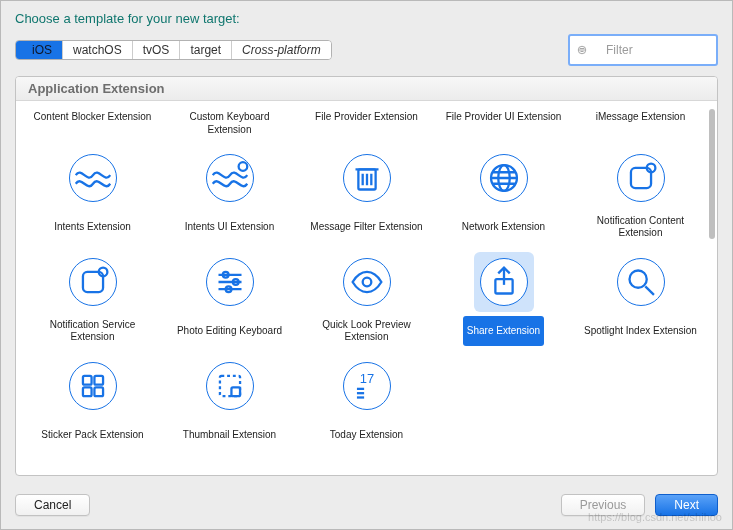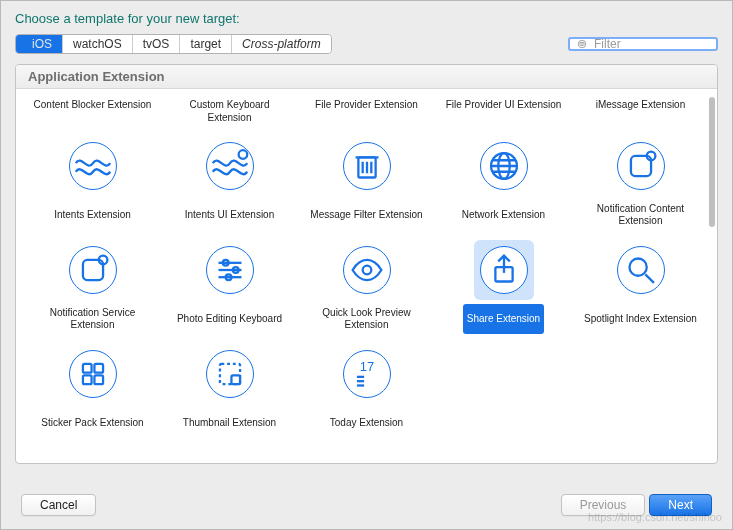--- a/index.html
+++ b/index.html
@@ -3,37 +3,37 @@
 <meta charset="utf-8">
 <style>
   * { box-sizing: border-box; margin: 0; padding: 0; font-family: -apple-system, "Helvetica Neue", Arial, sans-serif; }
   body { width: 733px; height: 530px; background: #ececec; position: relative; overflow: hidden; }
   .sheet { position: absolute; inset: 0; background: #ececec; border: 1px solid #b9b9b9; }
   .header { padding: 10px 14px 0 14px; font-size: 13px; color: #0f766e; }
   .topbar { display: flex; align-items: center; padding: 8px 14px 10px 14px; gap: 10px; }
   .segmented { display: flex; border: 1px solid #b2b2b2; border-radius: 4px; overflow: hidden; background: #fff; height: 20px; }
   .segmented .seg { font-size: 12px; padding: 2px 10px; color: #333; background: #fff; border-right: 1px solid #ccc; display: flex; align-items: center; }
   .segmented .seg:last-child { border-right: none; font-style: italic; }
-  .segmented .seg.sel { background: #1873e6; color: #e5e5e5; padding-left: 16px; }
+  .segmented .seg.sel { background: #1873e6; color: #0f172a; padding-left: 16px; }
   .filter-wrap { margin-left: auto; }
-  .filter { width: 150px; height: 14px; border: 2px solid #7aaef9; border-radius: 3px; background: #fff; display: flex; align-items: center; padding: 0 6px; gap: 6px; color: #9b9b9b; font-size: 12px; }
+  .filter { width: 150px; height: 32px; border: 2px solid #7aaef9; border-radius: 3px; background: #fff; display: flex; align-items: center; padding: 0 6px; gap: 18px; color: #9b9b9b; font-size: 12px; }
   .filter svg { width: 12px; height: 12px; stroke: #8a8a8a; fill: none; }
   .content-box { margin: 0 14px; border: 1px solid #c3c3c3; border-radius: 4px; background: #fff; height: 400px; display: flex; flex-direction: column; overflow: hidden; }
   .section-head { background: linear-gradient(#f7f7f7,#ececec); border-bottom: 1px solid #d7d7d7; padding: 4px 12px; font-size: 13px; color: #6e6e6e; font-weight: 600; }
   .scroll { flex:1; overflow-y: auto; position: relative; }
   .grid { display: grid; grid-template-columns: repeat(5, 1fr); gap: 6px 0; padding: 6px 8px 10px 8px; }
   .cell { display: flex; flex-direction: column; align-items: center; text-align: center; padding: 2px 2px; }
   .label { font-size: 10px; color: #222; line-height: 1.25; min-height: 30px; display:flex; align-items:center; justify-content:center; padding: 2px 4px; border-radius: 3px; }
   .cell.selected .label { background: #1873e6; color: #fff; }
   .iconwrap { width: 60px; height: 60px; border-radius: 6px; display:flex; align-items:center; justify-content:center; margin-bottom:4px; }
   .cell.selected .iconwrap { background: #cfe3fb; }
   .circle { width: 48px; height: 48px; border: 1.5px solid #1873e6; border-radius: 50%; display:flex; align-items:center; justify-content:center; background:#fff; }
   .circle svg { stroke:#1873e6; fill:none; stroke-width:1.6; }
   .labelonly .label { min-height:auto; }
-  .footer { position: absolute; bottom: 0; left:0; right:0; height: 48px; display:flex; align-items:center; padding: 0 20px; gap:4px; }
+  .footer { position: absolute; bottom: 0; left:0; right:0; height: 48px; display:flex; align-items:center; padding: 0 14px; gap:10px; }
   .btn { height: 22px; border: 1px solid #c2c2c2; border-radius: 4px; background: linear-gradient(#fff,#f1f1f1); font-size: 12px; padding: 0 18px; color:#222; display:flex; align-items:center; justify-content:center; box-shadow: 0 1px 0 rgba(0,0,0,0.04); }
   .btn.primary { background: linear-gradient(#5aa2f8,#1873e6); color:#fff; border-color:#0f5fcc; }
   .btn.disabled { color:#9a9a9a; }
   .spacer { flex:1; }
   .scrollbar-hint { position:absolute; right:2px; top:8px; width:6px; height:130px; background: rgba(0,0,0,0.25); border-radius:3px; }
   .watermark { position:absolute; right:10px; bottom:6px; font-size:11px; color: rgba(0,0,0,0.18); pointer-events:none; }
 </style>
 </head>
 <body>
 

